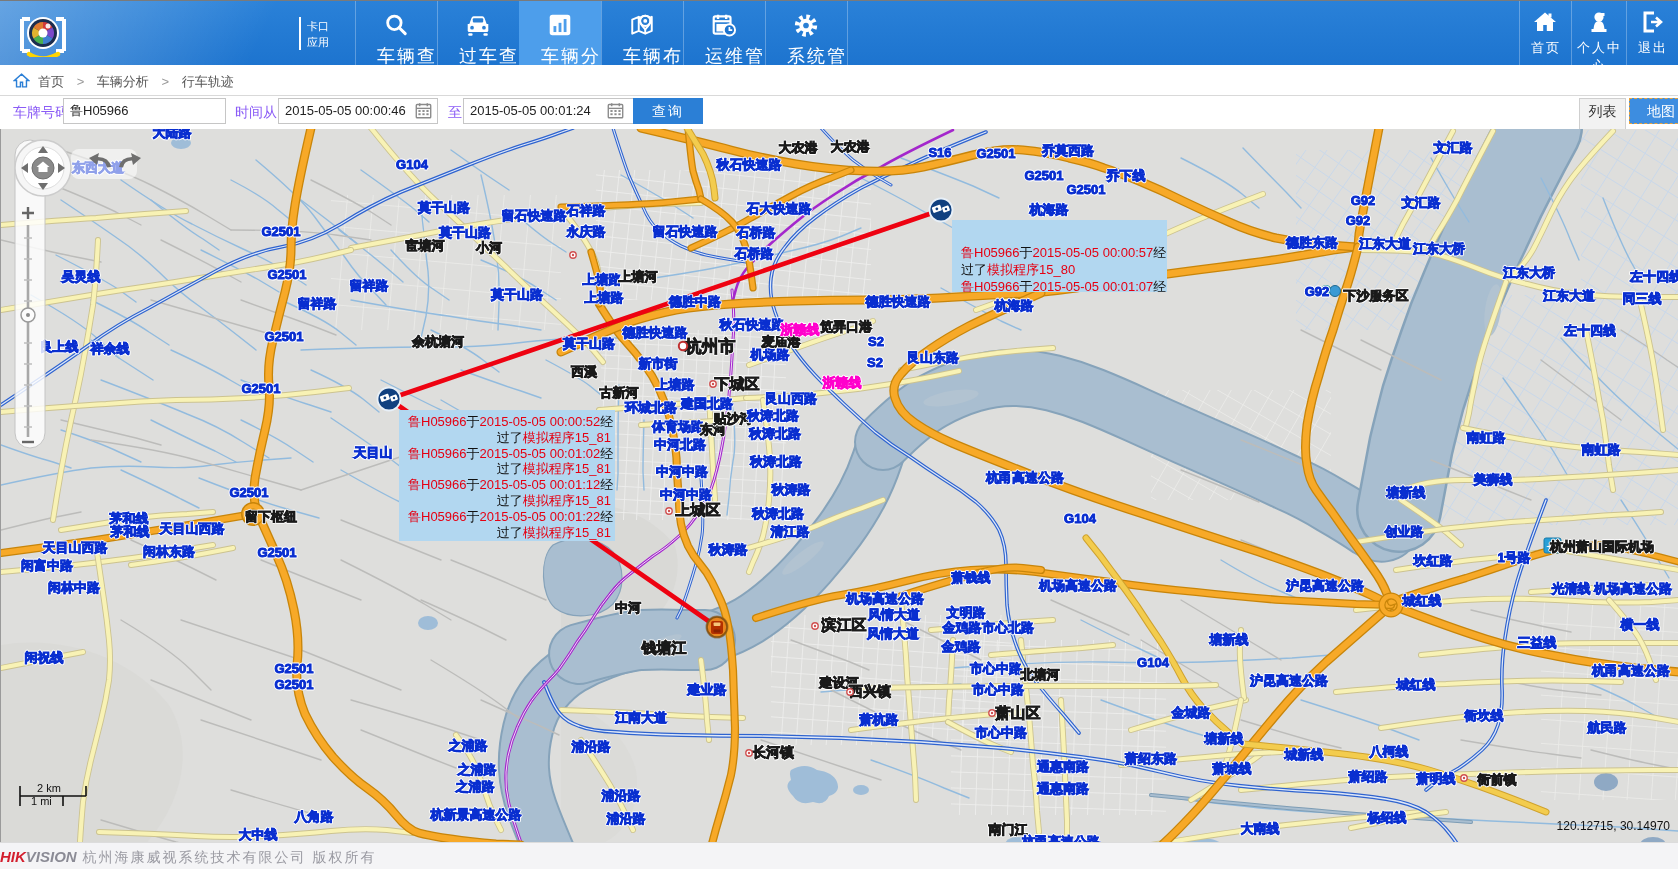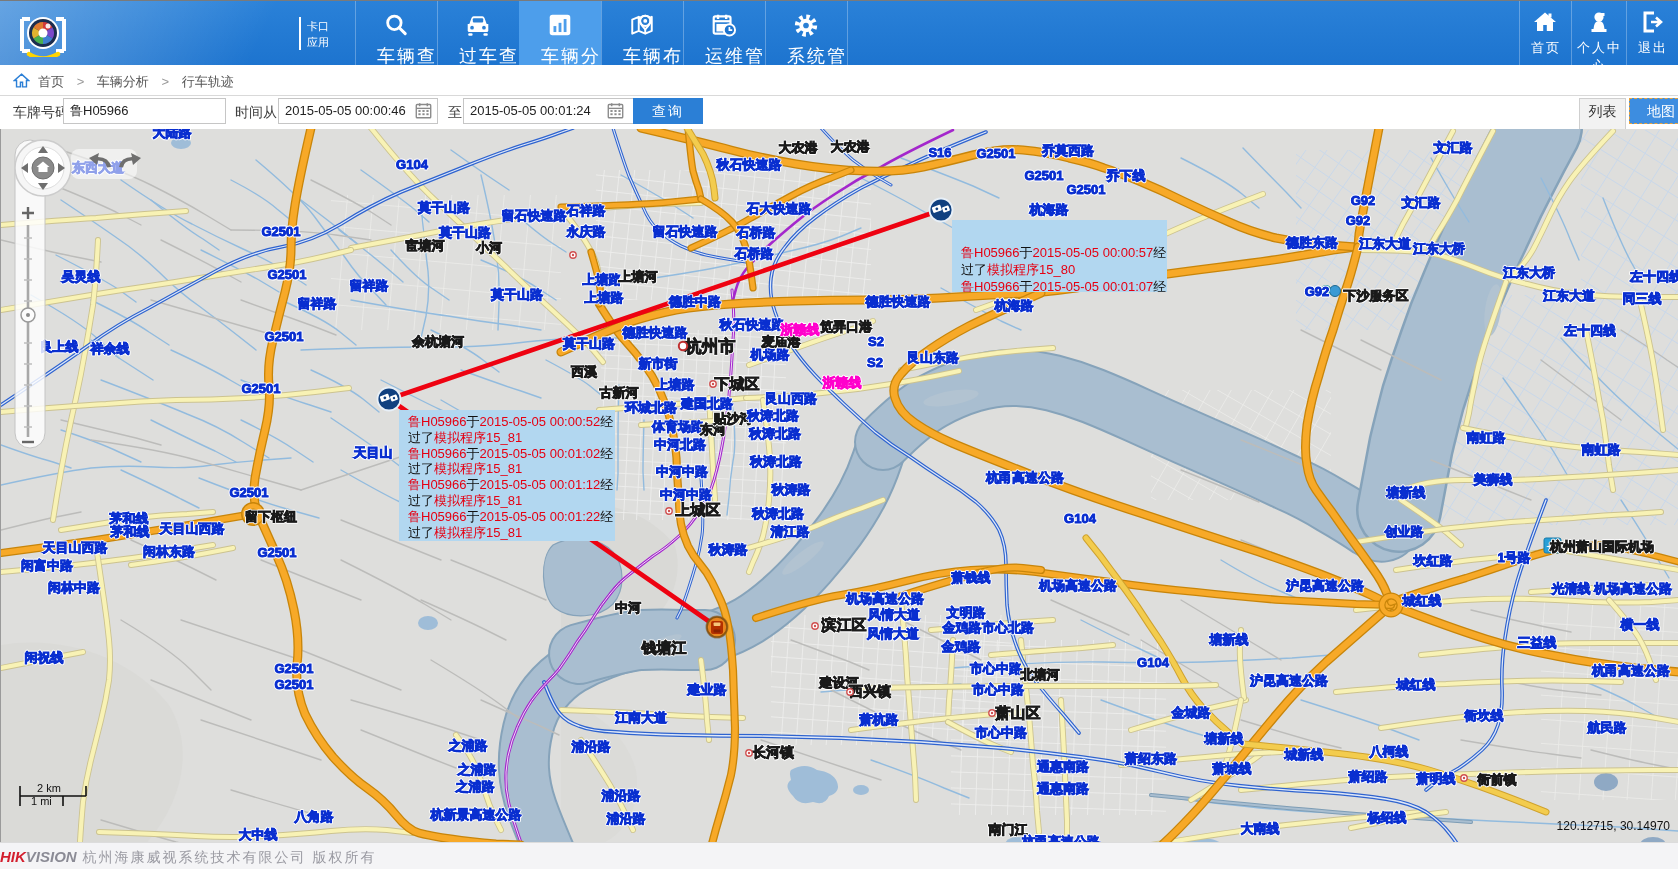--- a/index.html
+++ b/index.html
@@ -20,34 +20,34 @@
 .rnav{position:absolute;top:0;height:64px;text-align:center;color:#fff;}
 .rnav .ic{margin:9px auto 1px;width:24px;height:24px;}
 .rnav .tx{font-size:13px;letter-spacing:2px;margin-left:2px;}
 
 #bc{position:absolute;left:0;top:65px;width:1678px;height:31px;background:#fff;border-bottom:1px solid #d9d9d9;box-sizing:border-box;}
 #bc .home{position:absolute;left:13px;top:7px;}
 #bc .tx{position:absolute;left:38px;top:8px;font-size:13px;color:#555;}
 #bc .sep{color:#999;margin:0 9px;}
 
 #tb{position:absolute;left:0;top:96px;width:1678px;height:33px;background:#fff;}
-#tb .lbl{position:absolute;top:8px;font-size:14px;color:#404040;}
+#tb .lbl{position:absolute;top:8px;font-size:14px;color:#8b5cf6;}
 .inp{position:absolute;top:2px;height:26px;background:#fff;border:1px solid #c6c6c6;box-sizing:border-box;font-size:13px;color:#222;line-height:24px;padding-left:6px;}
 .cal{position:absolute;top:6px;width:17px;height:17px;}
 #qbtn{position:absolute;left:633px;top:2px;width:70px;height:26px;background:#2b7fd6;color:#fff;font-size:14px;text-align:center;line-height:26px;letter-spacing:2px;}
 #lst{position:absolute;left:1579px;top:2px;width:47px;height:42px;background:#f2f2f2;border:1px solid #cfcfcf;box-sizing:border-box;color:#333;font-size:14px;text-align:center;line-height:24px;}
 #mapb{position:absolute;left:1629px;top:2px;width:64px;height:26px;background:#3d8de0;border:1px dashed #e8a33d;box-sizing:border-box;color:#fff;font-size:14px;text-align:center;line-height:24px;}
 
 #map{position:absolute;left:0;top:129px;width:1678px;height:713px;background:#dededc;overflow:hidden;border-left:1px solid #9a9a9a;box-sizing:border-box;}
 #mapsvg{position:absolute;left:0;top:0;}
 .pop{position:absolute;background:#b2d7f0;font-size:13px;line-height:16px;color:#111;padding:4px 4px 4px 9px;box-sizing:border-box;white-space:nowrap;overflow:hidden;}
 .pop .r{color:#e50012;}
 
 #p1{left:951px;top:91px;width:215px;height:72px;line-height:17px;padding-top:24px;}
-#p2{left:398px;top:281px;width:216px;height:131px;padding-top:4px;line-height:15.8px;}
+#p2{left:398px;top:281px;width:216px;height:131px;padding-top:4px;line-height:15.8px;text-align:right;}
 #p3{left:726px;top:508px;width:216px;height:41px;padding-top:5px;}
 
 #ftr{position:absolute;left:0;top:842px;width:1678px;height:27px;background:#f4f4f6;border-top:1px solid #dcdcdc;box-sizing:border-box;text-align:left;}
 #ftr .in{display:inline-block;margin-top:5px;font-size:14px;color:#9a9aa2;letter-spacing:2px;}
 #ftr b.hik{font-style:italic;font-weight:bold;font-size:15px;letter-spacing:0px;}
 #ftr b.hik .h{color:#d31f2e;}
 #ftr b.hik .v{color:#8b8b95;}
 
 #coordtx{position:absolute;right:8px;top:690px;font-size:12px;color:#111;}
 </style>

